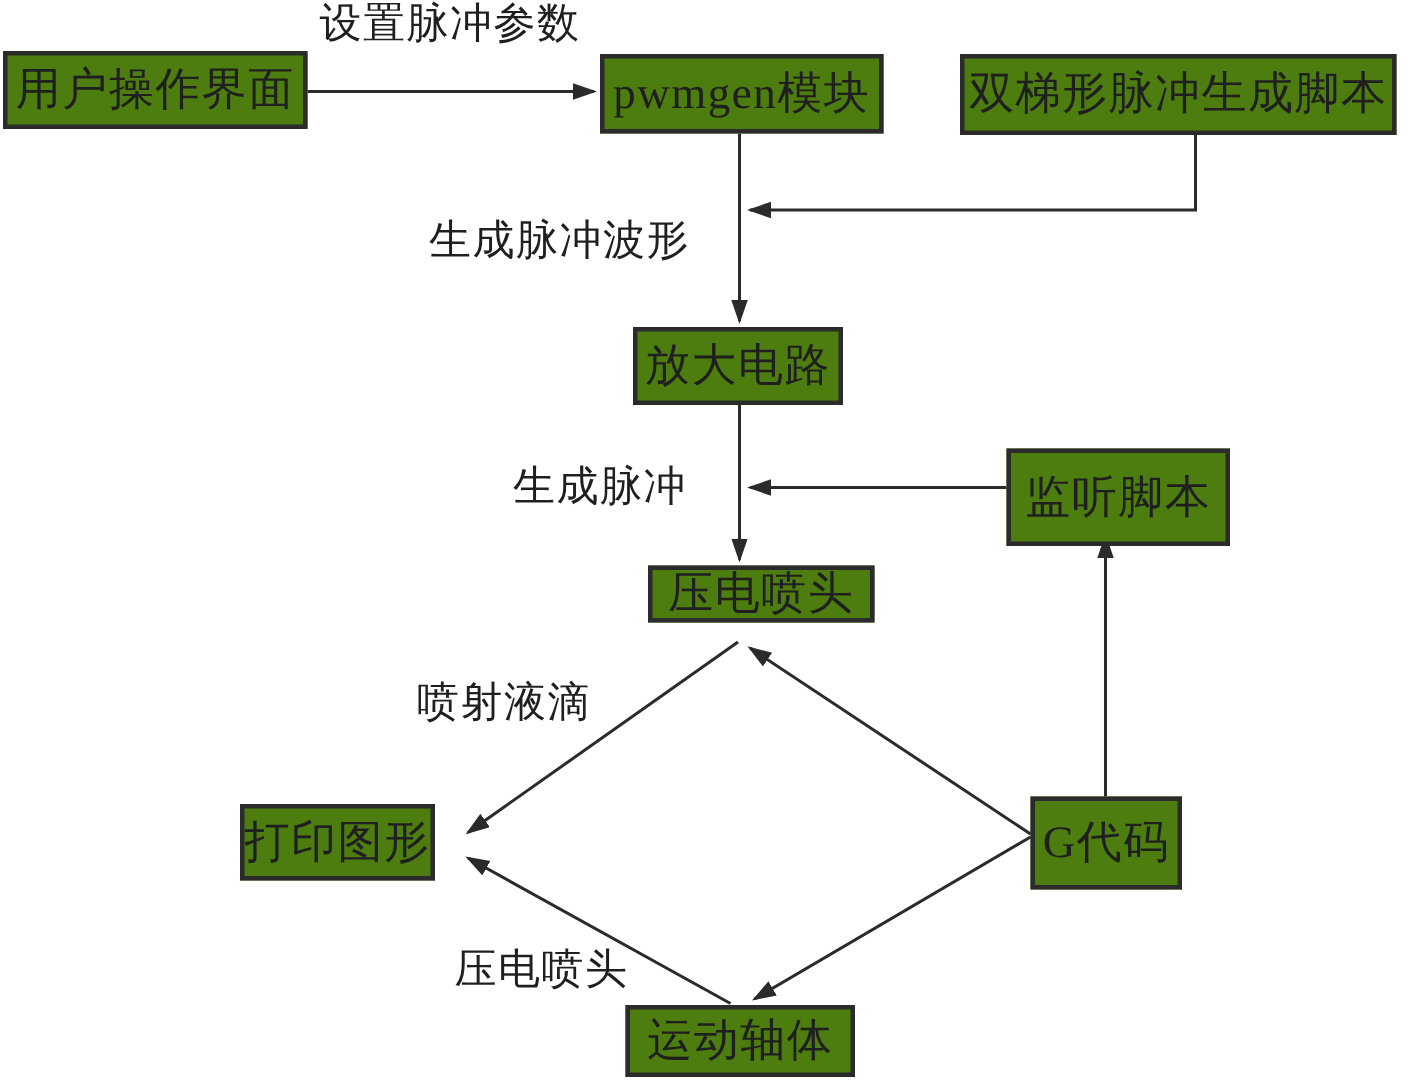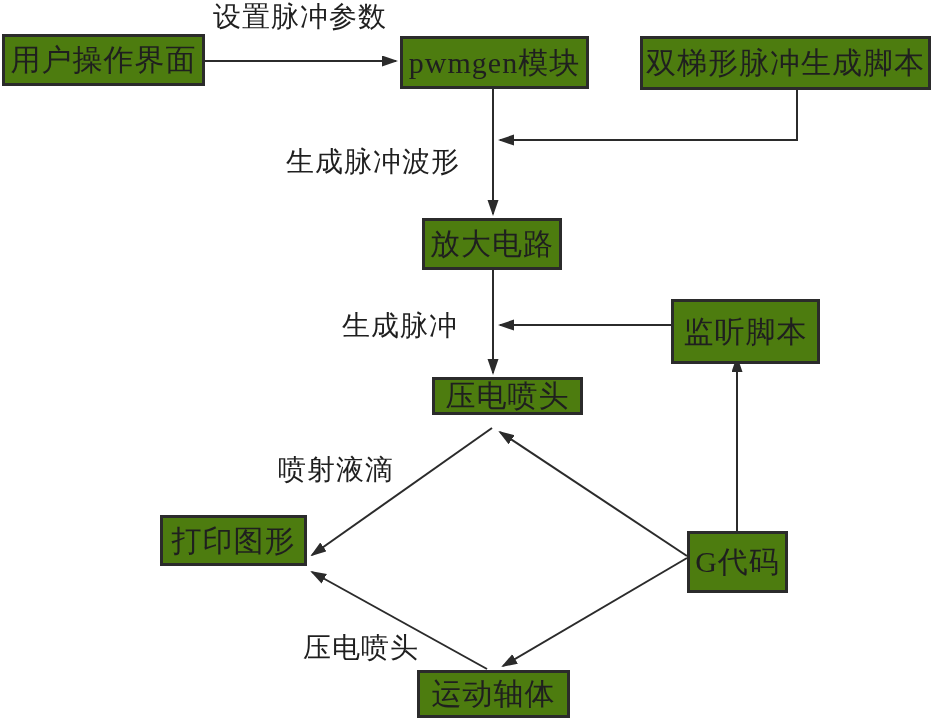--- a/index.html
+++ b/index.html
@@ -71,21 +71,21 @@
   <div class="node" style="left:400px;top:36px;width:189px;height:53px">pwmgen模块</div>
 
   <div class="node" style="left:640px;top:36px;width:291px;height:54px">双梯形脉冲生成脚本</div>
 
   <div class="node" style="left:422px;top:218px;width:140px;height:52px">放大电路</div>
 
   <div class="node" style="left:671px;top:299px;width:149px;height:65px">监听脚本</div>
 
   <div class="node" style="left:432px;top:377px;width:151px;height:38px">压电喷头</div>
 
-  <div class="node" style="left:160px;top:515px;width:147px;height:51px">打印图形</div>
+  <div class="node" style="left:160px;top:536px;width:130px;height:51px">打印图形</div>
 
   <div class="node" style="left:687px;top:531px;width:101px;height:62px">G代码</div>
 
   <div class="node" style="left:417px;top:670px;width:153px;height:48px">运动轴体</div>
 
   <div class="edge-label" style="left:300px;top:17px">设置脉冲参数</div>
 
   <div class="edge-label" style="left:373px;top:162px">生成脉冲波形</div>
 
 

